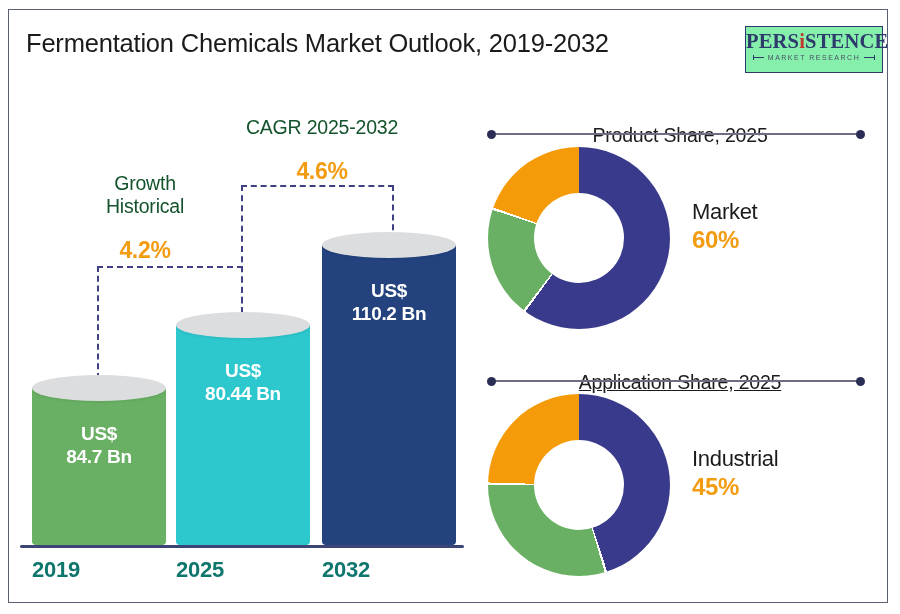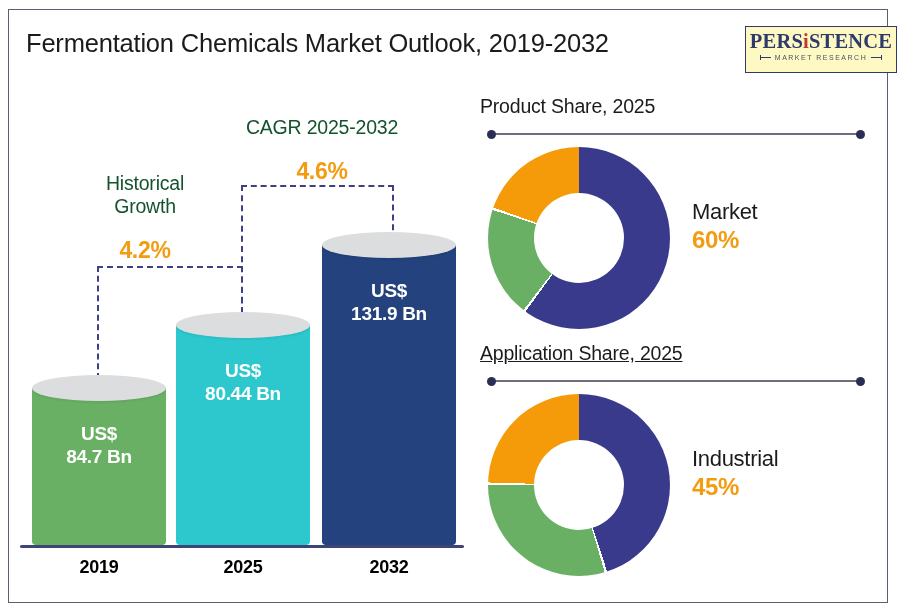--- a/index.html
+++ b/index.html
@@ -40,24 +40,24 @@
     font-weight: 400;
     color: #1b1b1b;
     letter-spacing: -0.2px;
     white-space: nowrap;
   }
 
   .logo-box {
     position: absolute;
     left: 745px;
     top: 26px;
-    width: 152px;
+    width: 138px;
     height: 47px;
     border: 1.3px solid #2d3a6b;
-    background: #fef9c3;
+    background: #86efac;
     box-sizing: border-box;
     padding-top: 3px;
   }
   .logo-word {
     text-align: center;
     font-size: 20.5px;
     font-weight: 700;
     color: #2d3a6b;
     letter-spacing: 0.2px;
     line-height: 23px;
@@ -142,24 +142,23 @@
     text-align: center;
     color: #ffffff;
     font-weight: 700;
     font-size: 19px;
     line-height: 23px;
     letter-spacing: -0.3px;
   }
 
   .bar-xlabel {
     position: absolute;
-    text-align: center;
-    font-size: 18px;
-    font-weight: 700;
-    color: #000000;
+    font-size: 22px;
+    font-weight: 700;
+    color: #0f766e;
     letter-spacing: -0.2px;
   }
 
   
   .dash-v, .dash-h {
     position: absolute;
   }
   .dash-v {
     width: 0;
     border-left: 2.3px dashed #3f3f84;
@@ -189,25 +188,26 @@
     letter-spacing: -0.3px;
   }
 
   
   .donut-panel {
     position: absolute;
   }
   .donut-title {
     position: absolute;
     width: 100%;
-    text-align: left;
+    text-align: center;
     font-size: 19.5px;
     color: #1b1b1b;
     letter-spacing: -0.2px;
     white-space: nowrap;
+    margin-top: 29px;
   }
   .divider {
     position: absolute;
     height: 2px;
     background: #6d6f80;
   }
   .divider .dot {
     position: absolute;
     width: 9px;
     height: 9px;
@@ -275,22 +275,22 @@
     <div class="dash-v" style="left:87px; top:176px; height:113px;"></div>
     <div class="dash-h" style="left:87px; top:176px; width:146px;"></div>
     <div class="dash-v" style="left:231px; top:176px; height:48px;"></div>
 
     <div class="ann" style="left:212px; top:26px; width:200px;">
       <div class="ann-label">CAGR 2025-2032</div>
       <div class="ann-value">4.6%</div>
     </div>
 
     <div class="ann" style="left:60px; top:82px; width:150px;">
+      <div class="ann-label">Growth</div>
       <div class="ann-label">Historical</div>
-      <div class="ann-label">Growth</div>
       <div class="ann-value">4.2%</div>
     </div>
 
     <div class="bar" style="left:22px; width:134px; height:170px; bottom:45px;">
       <div class="body" style="height:157px; background:#69b064;"></div>
       <div class="cap" style="top:0;"></div>
       <div class="bar-value" style="top:47px;">
         <div>US$</div>
         <div>84.7 Bn</div>
       </div>
@@ -303,21 +303,21 @@
         <div>US$</div>
         <div>80.44 Bn</div>
       </div>
     </div>
 
     <div class="bar" style="left:312px; width:134px; height:313px; bottom:45px;">
       <div class="body" style="height:300px; background:#23427e;"></div>
       <div class="cap" style="top:0;"></div>
       <div class="bar-value" style="top:47px;">
         <div>US$</div>
-        <div>131.9 Bn</div>
+        <div>110.2 Bn</div>
       </div>
     </div>
 
     <div class="axis-line"></div>
 
     <div class="bar-xlabel" style="left:22px; top:467px; width:134px;">2019</div>
     <div class="bar-xlabel" style="left:166px; top:467px; width:134px;">2025</div>
     <div class="bar-xlabel" style="left:312px; top:467px; width:134px;">2032</div>
   </div>
 

